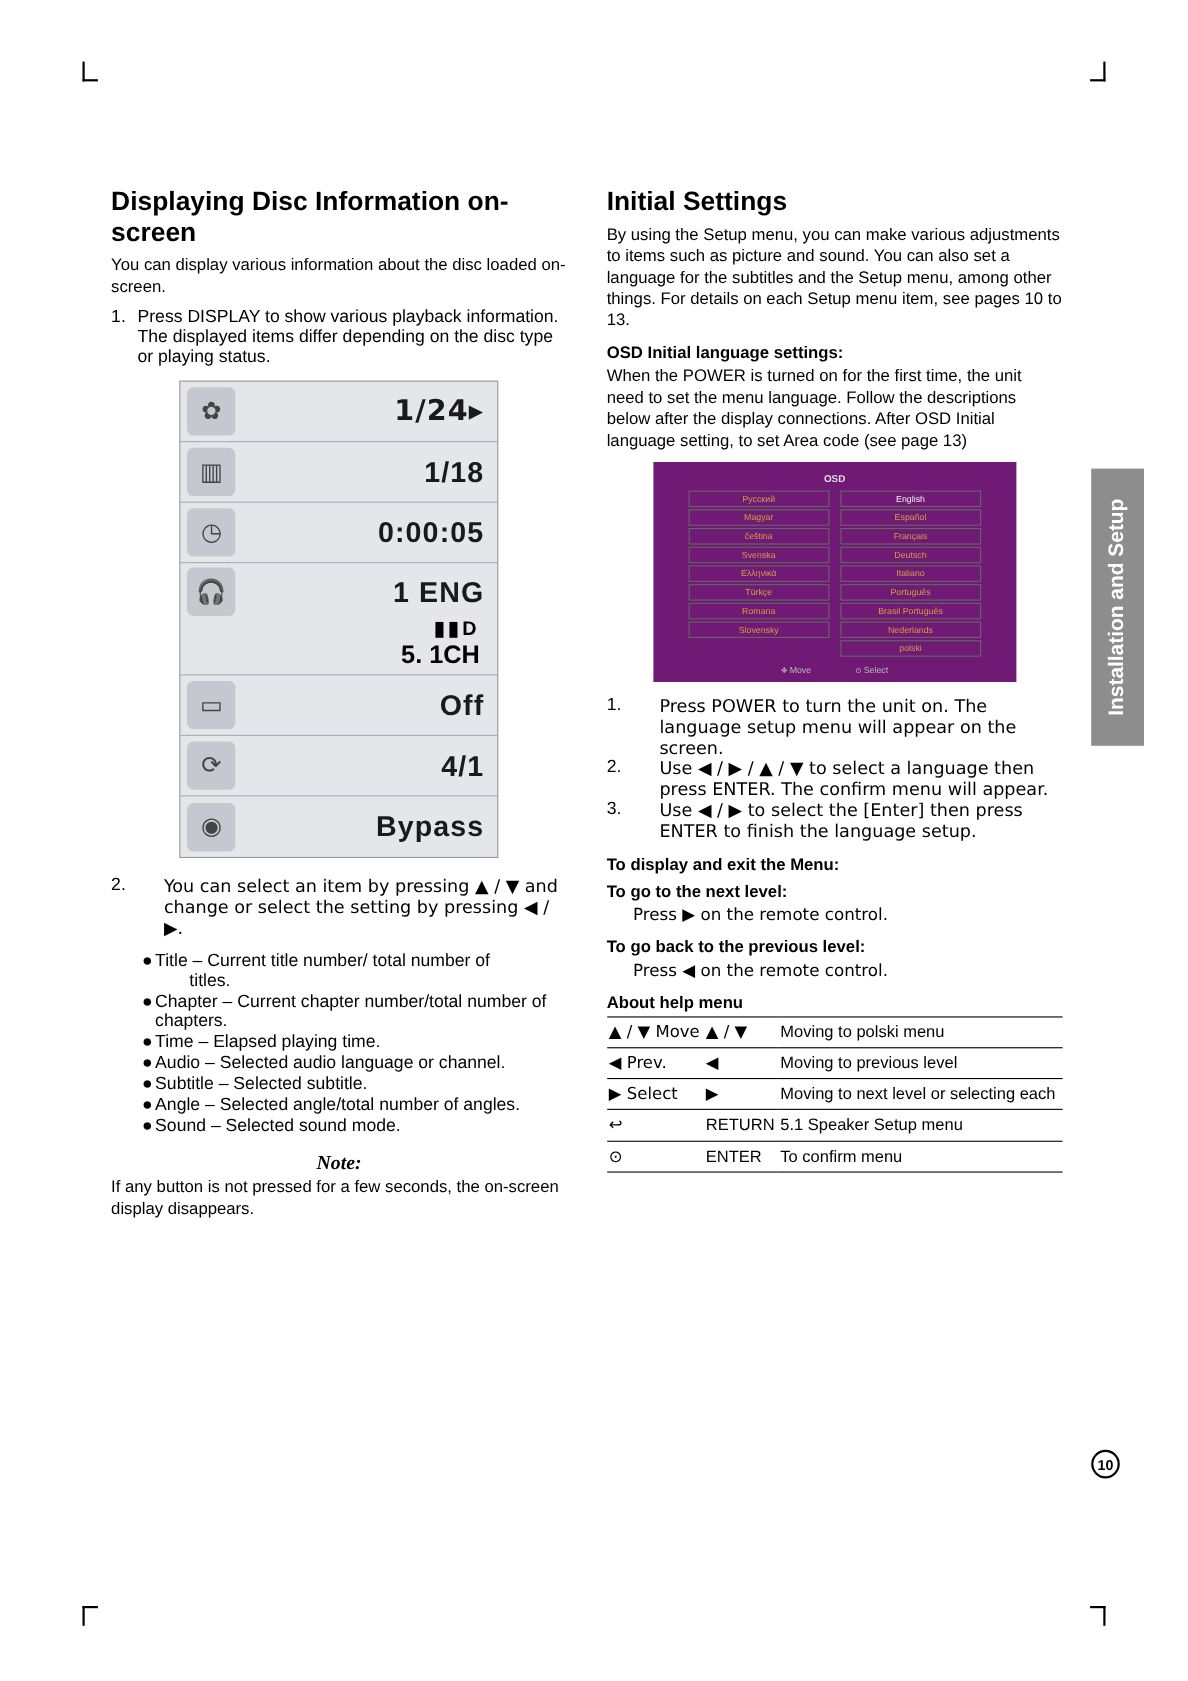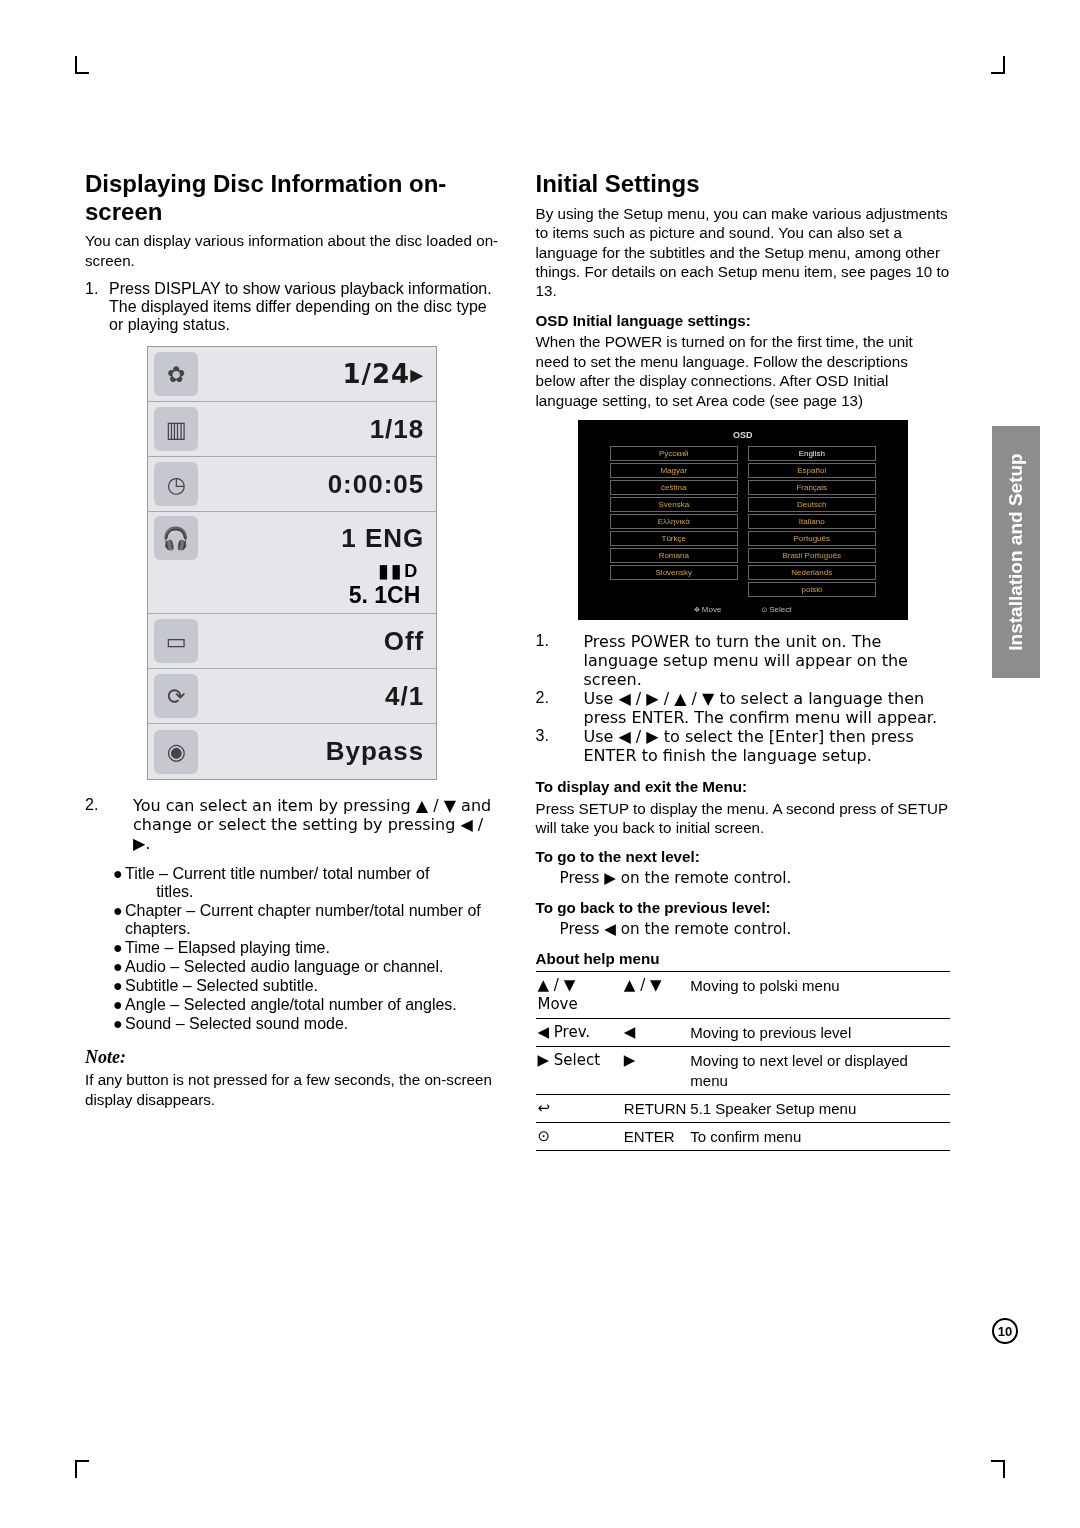--- a/index.html
+++ b/index.html
@@ -15,55 +15,55 @@
   .crop-tl, .crop-tr, .crop-bl, .crop-br {
     position:absolute; width:14px; height:18px; border:0 solid #000;
   }
   .crop-tl { top:56px; left:75px; border-left-width:2px; border-bottom-width:2px; }
   .crop-tr { top:56px; right:75px; border-right-width:2px; border-bottom-width:2px; }
   .crop-bl { bottom:50px; left:75px; border-left-width:2px; border-top-width:2px; }
   .crop-br { bottom:50px; right:75px; border-right-width:2px; border-top-width:2px; }
 
   .page {
     position:absolute;
-    top:170px; left:85px;
+    top:170px; left:101px;
     width:865px;
     display:flex;
     gap:36px;
   }
   .col { width:420px; }
   h1 { font-size:24px; font-weight:bold; margin:0 0 6px 0; line-height:1.15; }
   p, li, td, th { font-size:15.2px; line-height:1.28; }
   p { margin:0 0 10px 0; }
   .ol { padding-left:0; margin:0 0 12px 0; }
   .ol .olitem { display:flex; margin-bottom:0; }
   .ol .num { width:24px; flex:none; }
   .dot { padding-left:28px; margin:0 0 14px 0;}
   .dotitem { display:flex; margin-bottom:1px; }
   .dotitem .b { width:12px; flex:none; text-align:left; }
-  .note { font-family: "Times New Roman", serif; font-style:italic; font-weight:bold; font-size:18px; margin:14px 0 2px 0; }
+  .note { font-family: "Times New Roman", serif; font-style:italic; font-weight:bold; font-size:18px; margin:14px 0 2px 0;text-align:center; }
   .bold { font-weight:bold; margin-top:4px; margin-bottom:2px; }
 
   
   .osd-shot {
     width:290px; margin:12px auto 16px auto;
     border:1px solid #999;
     background:#e5e6ea;
   }
   .osd-row { display:flex; align-items:center; border-bottom:1px solid #a9aab2; min-height:55px; padding:4px 12px 4px 6px; }
   .osd-row:last-child { border-bottom:none; }
   .osd-ic { width:44px; height:44px; border-radius:6px; background:#c6c8d0; display:flex; align-items:center; justify-content:center; color:#444; font-size:22px; font-family: "DejaVu Sans","Segoe UI Symbol",sans-serif; }
   .osd-val { flex:1; text-align:right; font-weight:900; font-size:26px; color:#1a1a1a; font-family: Arial, sans-serif; letter-spacing:1px; }
   .osd-audio { flex-direction:column; align-items:flex-start; min-height:90px; }
   .osd-audio .l1 { display:flex; width:100%; align-items:center; }
   .osd-audio .l2, .osd-audio .l3 { width:100%; text-align:right; font-weight:900; font-size:23px; padding-right:4px; }
 
   
   .lang-wrap { width:330px; margin:6px auto 12px auto; }
-  .lang-shot { background:#000000; color:#eee; padding:10px 20px 6px 20px; }
+  .lang-shot { background:#701a75; color:#eee; padding:10px 20px 6px 20px; }
   .lang-title { text-align:center; font-size:9px; font-weight:bold; margin-bottom:6px; color:#ddd;}
   .lang-grid { display:flex; gap:10px; justify-content:center; }
   .lang-col { width:128px; }
   .lang-cell { font-size:8px; padding:2px 4px; border:1px solid #666; text-align:center; color:#cfa040; margin-bottom:2px;}
   .lang-col.left .lang-cell:first-child { color:#eee; }
   .lang-foot { text-align:center; font-size:8px; color:#bbb; margin-top:6px; display:flex; justify-content:center; gap:40px;}
   .lang-foot span::before { content:"✥ "; font-size:7px; }
   .lang-foot .sel::before { content:"⊙ "; }
 
   
@@ -245,21 +245,20 @@
           <div class="num">2.</div>
           <div class="arrow">Use ◀ / ▶ / ▲ / ▼ to select a language then press ENTER. The confirm menu will appear.</div>
         </div>
       <div class="olitem">
           <div class="num">3.</div>
           <div class="arrow">Use ◀ / ▶ to select the [Enter] then press ENTER to finish the language setup.</div>
         </div>
     </div>
 
     <p class="bold">To display and exit the Menu:</p>
-    <p>Press SETUP to display the menu. A second press of SETUP will take you back to initial screen.</p>
 
     <p class="bold">To go to the next level:</p>
     <p class="arrow">Press ▶ on the remote control.</p>
 
     <p class="bold">To go back to the previous level:</p>
     <p class="arrow">Press ◀ on the remote control.</p>
 
     <p class="bold">About help menu</p>
 
     <table class="help">
@@ -270,21 +269,21 @@
             <td>Moving to polski menu</td>
           </tr>
       <tr>
             <td class="arrow">◀ Prev.</td>
             <td class="arrow">◀</td>
             <td>Moving to previous level</td>
           </tr>
       <tr>
             <td class="arrow">▶ Select</td>
             <td class="arrow">▶</td>
-            <td>Moving to next level or displayed menu</td>
+            <td>Moving to next level or selecting each</td>
           </tr>
       <tr>
             <td class="arrow">↩</td>
             <td>RETURN</td>
             <td>5.1 Speaker Setup menu</td>
           </tr>
       <tr>
             <td class="arrow">⊙</td>
             <td>ENTER</td>
             <td>To confirm menu</td>

